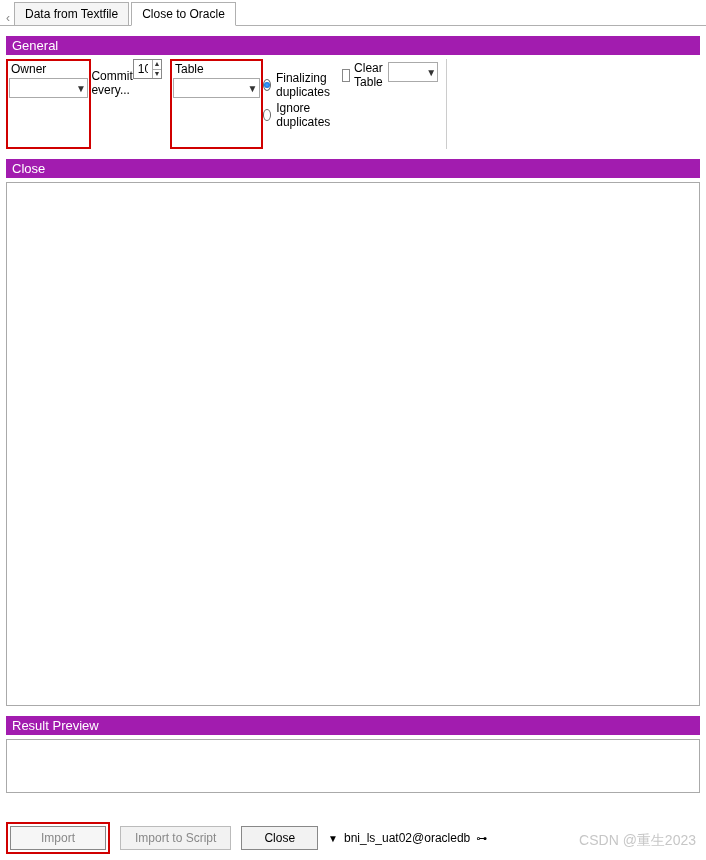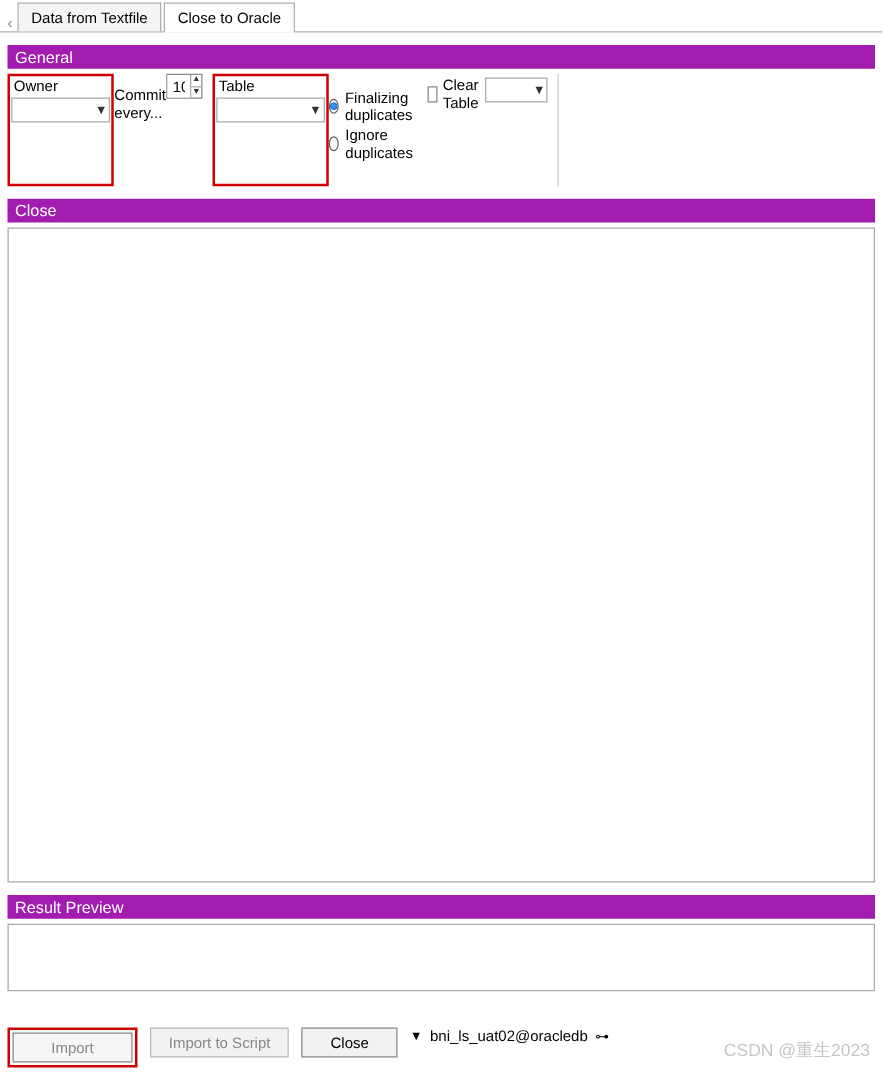--- a/index.html
+++ b/index.html
@@ -117,21 +117,21 @@
   .fields-box {
     margin: 0 6px; border:1px solid #aaa; background:#fff;
     height: 524px;
   }
   .result-box {
     margin: 0 6px; border:1px solid #aaa; background:#fff;
     height: 54px;
   }
   .bottom-bar {
     position:absolute; bottom:6px; left:6px; right:6px;
-    display:flex; align-items:flex-start; gap:10px;
+    display:flex; align-items:center; gap:10px;
   }
   .btn {
     border:1px solid #888; background:#f2f2f2;
     padding:4px 18px; font-size:12px; cursor:pointer;
     font-family:inherit;
   }
   .import-wrap {
     border:2px solid #d00000; padding:2px;
   }
   .import-wrap .btn {

